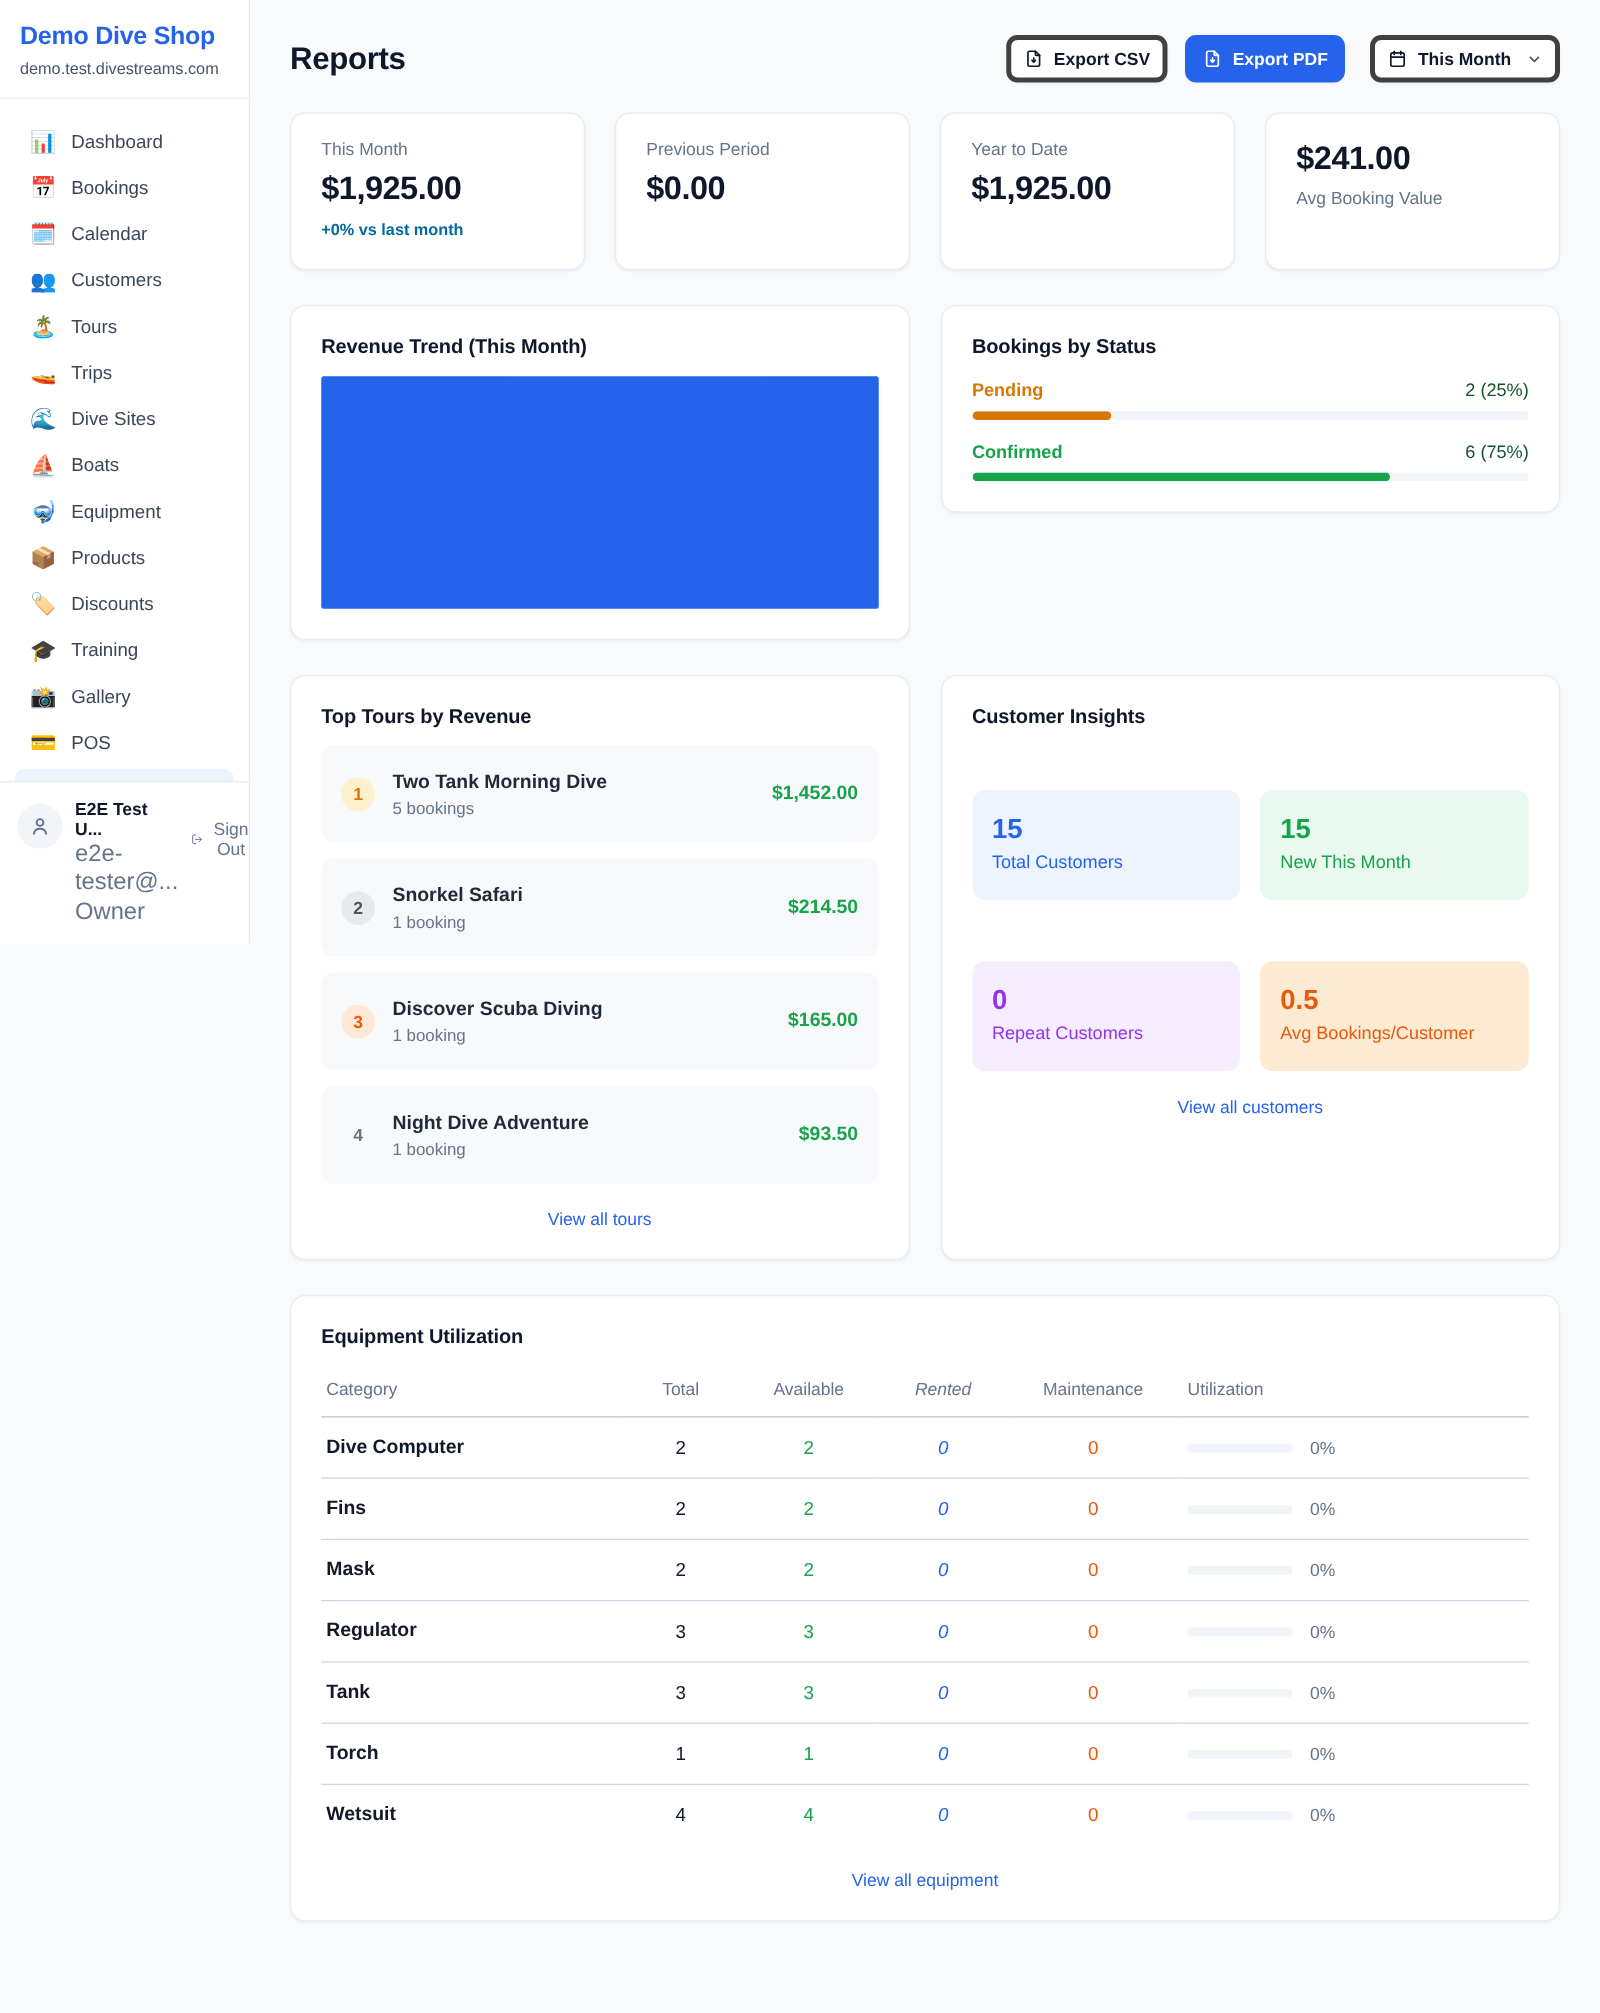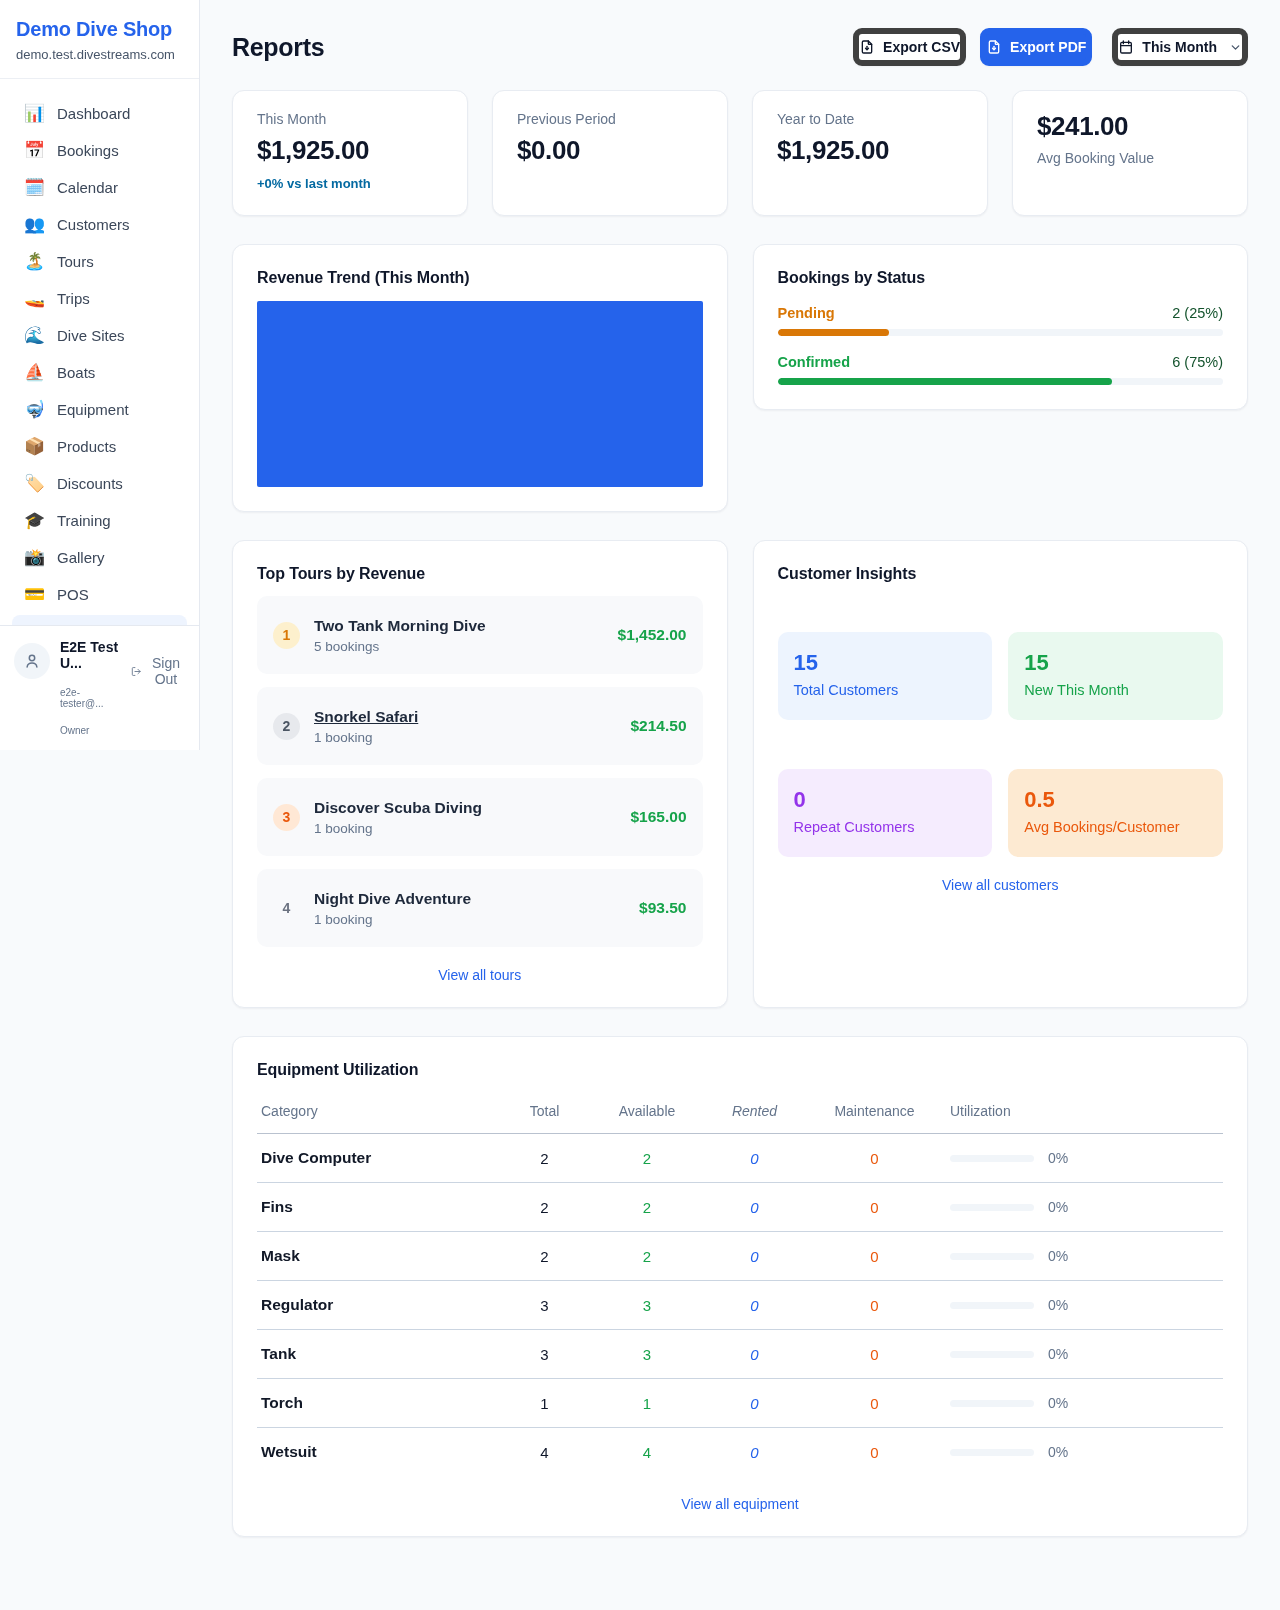--- a/index.html
+++ b/index.html
@@ -12,29 +12,29 @@
   .sb-shop { color:#2563eb; font-size:20px; font-weight:800; letter-spacing:-.2px; }
   .sb-domain { color:#475569; font-size:13px; margin-top:6px; }
   .sb-nav { padding:16px 12px 0; }
   .sb-item { display:flex; align-items:center; gap:13px; padding:10px 12px; border-radius:8px; cursor:pointer; }
   .sb-item .ico { font-size:17px; width:20px; text-align:center; line-height:1; }
   .sb-item .lbl { font-size:15px; color:#3b4759; }
   .sb-active-sliver { height:10px; margin:2px 12px 0; background:#eef4fe; border-radius:8px 8px 0 0; }
   .sb-user { border-top:1px solid #e5e9f0; margin-top:0; padding:13px 14px 14px; display:flex; align-items:flex-start; gap:10px; }
   .avatar { width:36px; height:36px; border-radius:50%; background:#f1f5f9; display:flex; align-items:center; justify-content:center; flex-shrink:0; margin-top:4px; }
   .u-name { font-size:14px; font-weight:700; color:#0f172a; }
-  .u-mail, .u-role { font-size:10px; color:#64748b; margin-top:16px; }
+  .u-mail, .u-role { font-size:19px; color:#64748b; margin-top:2px; }
   .signout { margin-left:auto; display:flex; align-items:center; gap:6px; color:#64748b; font-size:14px; background:none; border:none; cursor:pointer; margin-top:16px; font-family:inherit; }
 
   
   .main { flex:1; padding:28px 32px 40px; }
   .page-head { display:flex; align-items:center; justify-content:space-between; margin-bottom:24px; }
   .page-title { font-size:25px; font-weight:800; letter-spacing:-.3px; }
   .head-actions { display:flex; align-items:center; gap:14px; }
-  .btn { display:flex; align-items:center; gap:8px; height:38px; padding:0 0; border-radius:9px; border:6px solid #404040; background:#fff; font-size:14px; font-weight:600; color:#0f172a; cursor:pointer; font-family:inherit; box-shadow:0 1px 2px rgba(15,23,42,.04); }
+  .btn { display:flex; align-items:center; gap:8px; height:38px; padding:0 10px; border-radius:9px; border:4px solid #404040; background:#fff; font-size:14px; font-weight:600; color:#0f172a; cursor:pointer; font-family:inherit; box-shadow:0 1px 2px rgba(15,23,42,.04); }
   .btn.primary { background:#2563eb; border-color:#2563eb; color:#fff; }
   .btn .chev { margin-left:4px; }
 
   .card { background:#fff; border:1px solid #e8ecf2; border-radius:12px; box-shadow:0 1px 2px rgba(15,23,42,.05); }
 
   
   .stats { display:grid; grid-template-columns:repeat(4,1fr); gap:24px; margin-bottom:28px; }
   .stat { padding:20px 24px; min-height:126px; }
   .stat .lab { font-size:14px; color:#64748b; }
   .stat .val { font-size:26px; font-weight:800; letter-spacing:-.4px; margin-top:8px; }
@@ -287,21 +287,21 @@
         <span class="rank r1">1</span>
         <span>
             <span class="t-name" style="display:block;">Two Tank Morning Dive</span>
             <span class="t-sub" style="display:block;">5 bookings</span>
           </span>
         <span class="t-price">$1,452.00</span>
       </div>
       <div class="tour-row">
         <span class="rank r2">2</span>
         <span>
-            <span class="t-name" style="display:block;text-decoration:underline;">Snorkel Safari</span>
+            <span class="t-name" style="display:block;">Snorkel Safari</span>
             <span class="t-sub" style="display:block;">1 booking</span>
           </span>
         <span class="t-price">$214.50</span>
       </div>
       <div class="tour-row">
         <span class="rank r3">3</span>
         <span>
             <span class="t-name" style="display:block;">Discover Scuba Diving</span>
             <span class="t-sub" style="display:block;">1 booking</span>
           </span>

